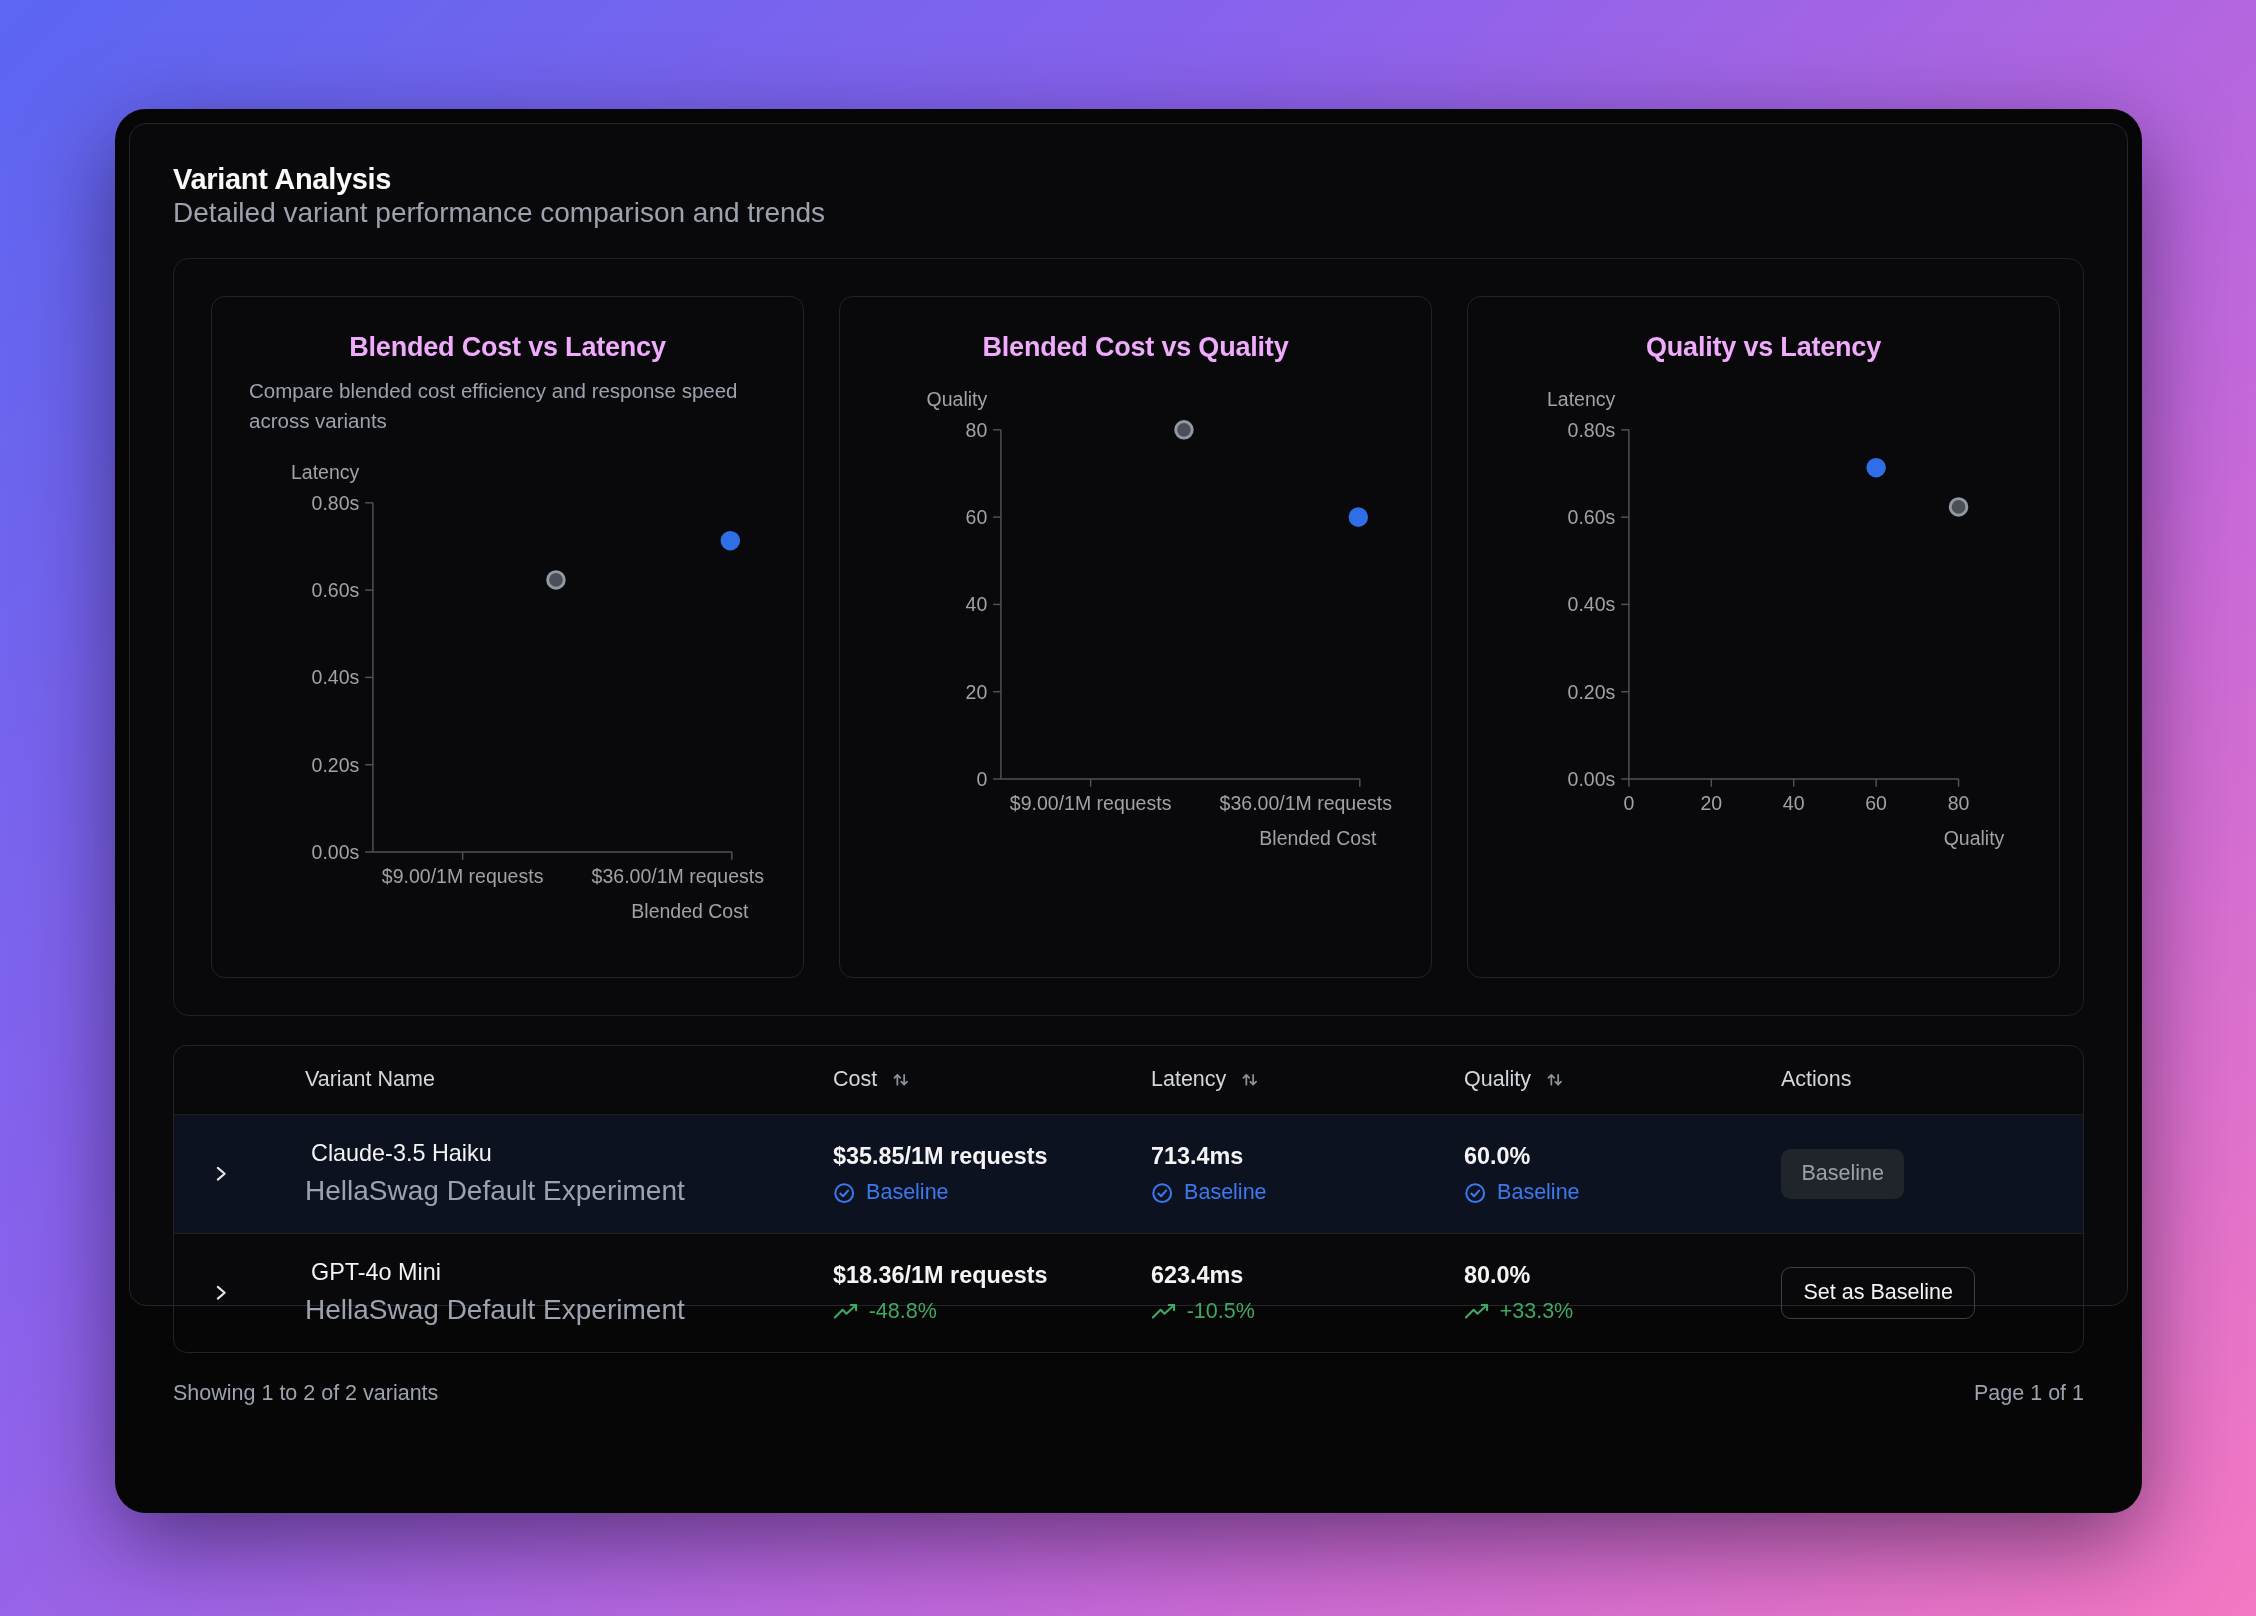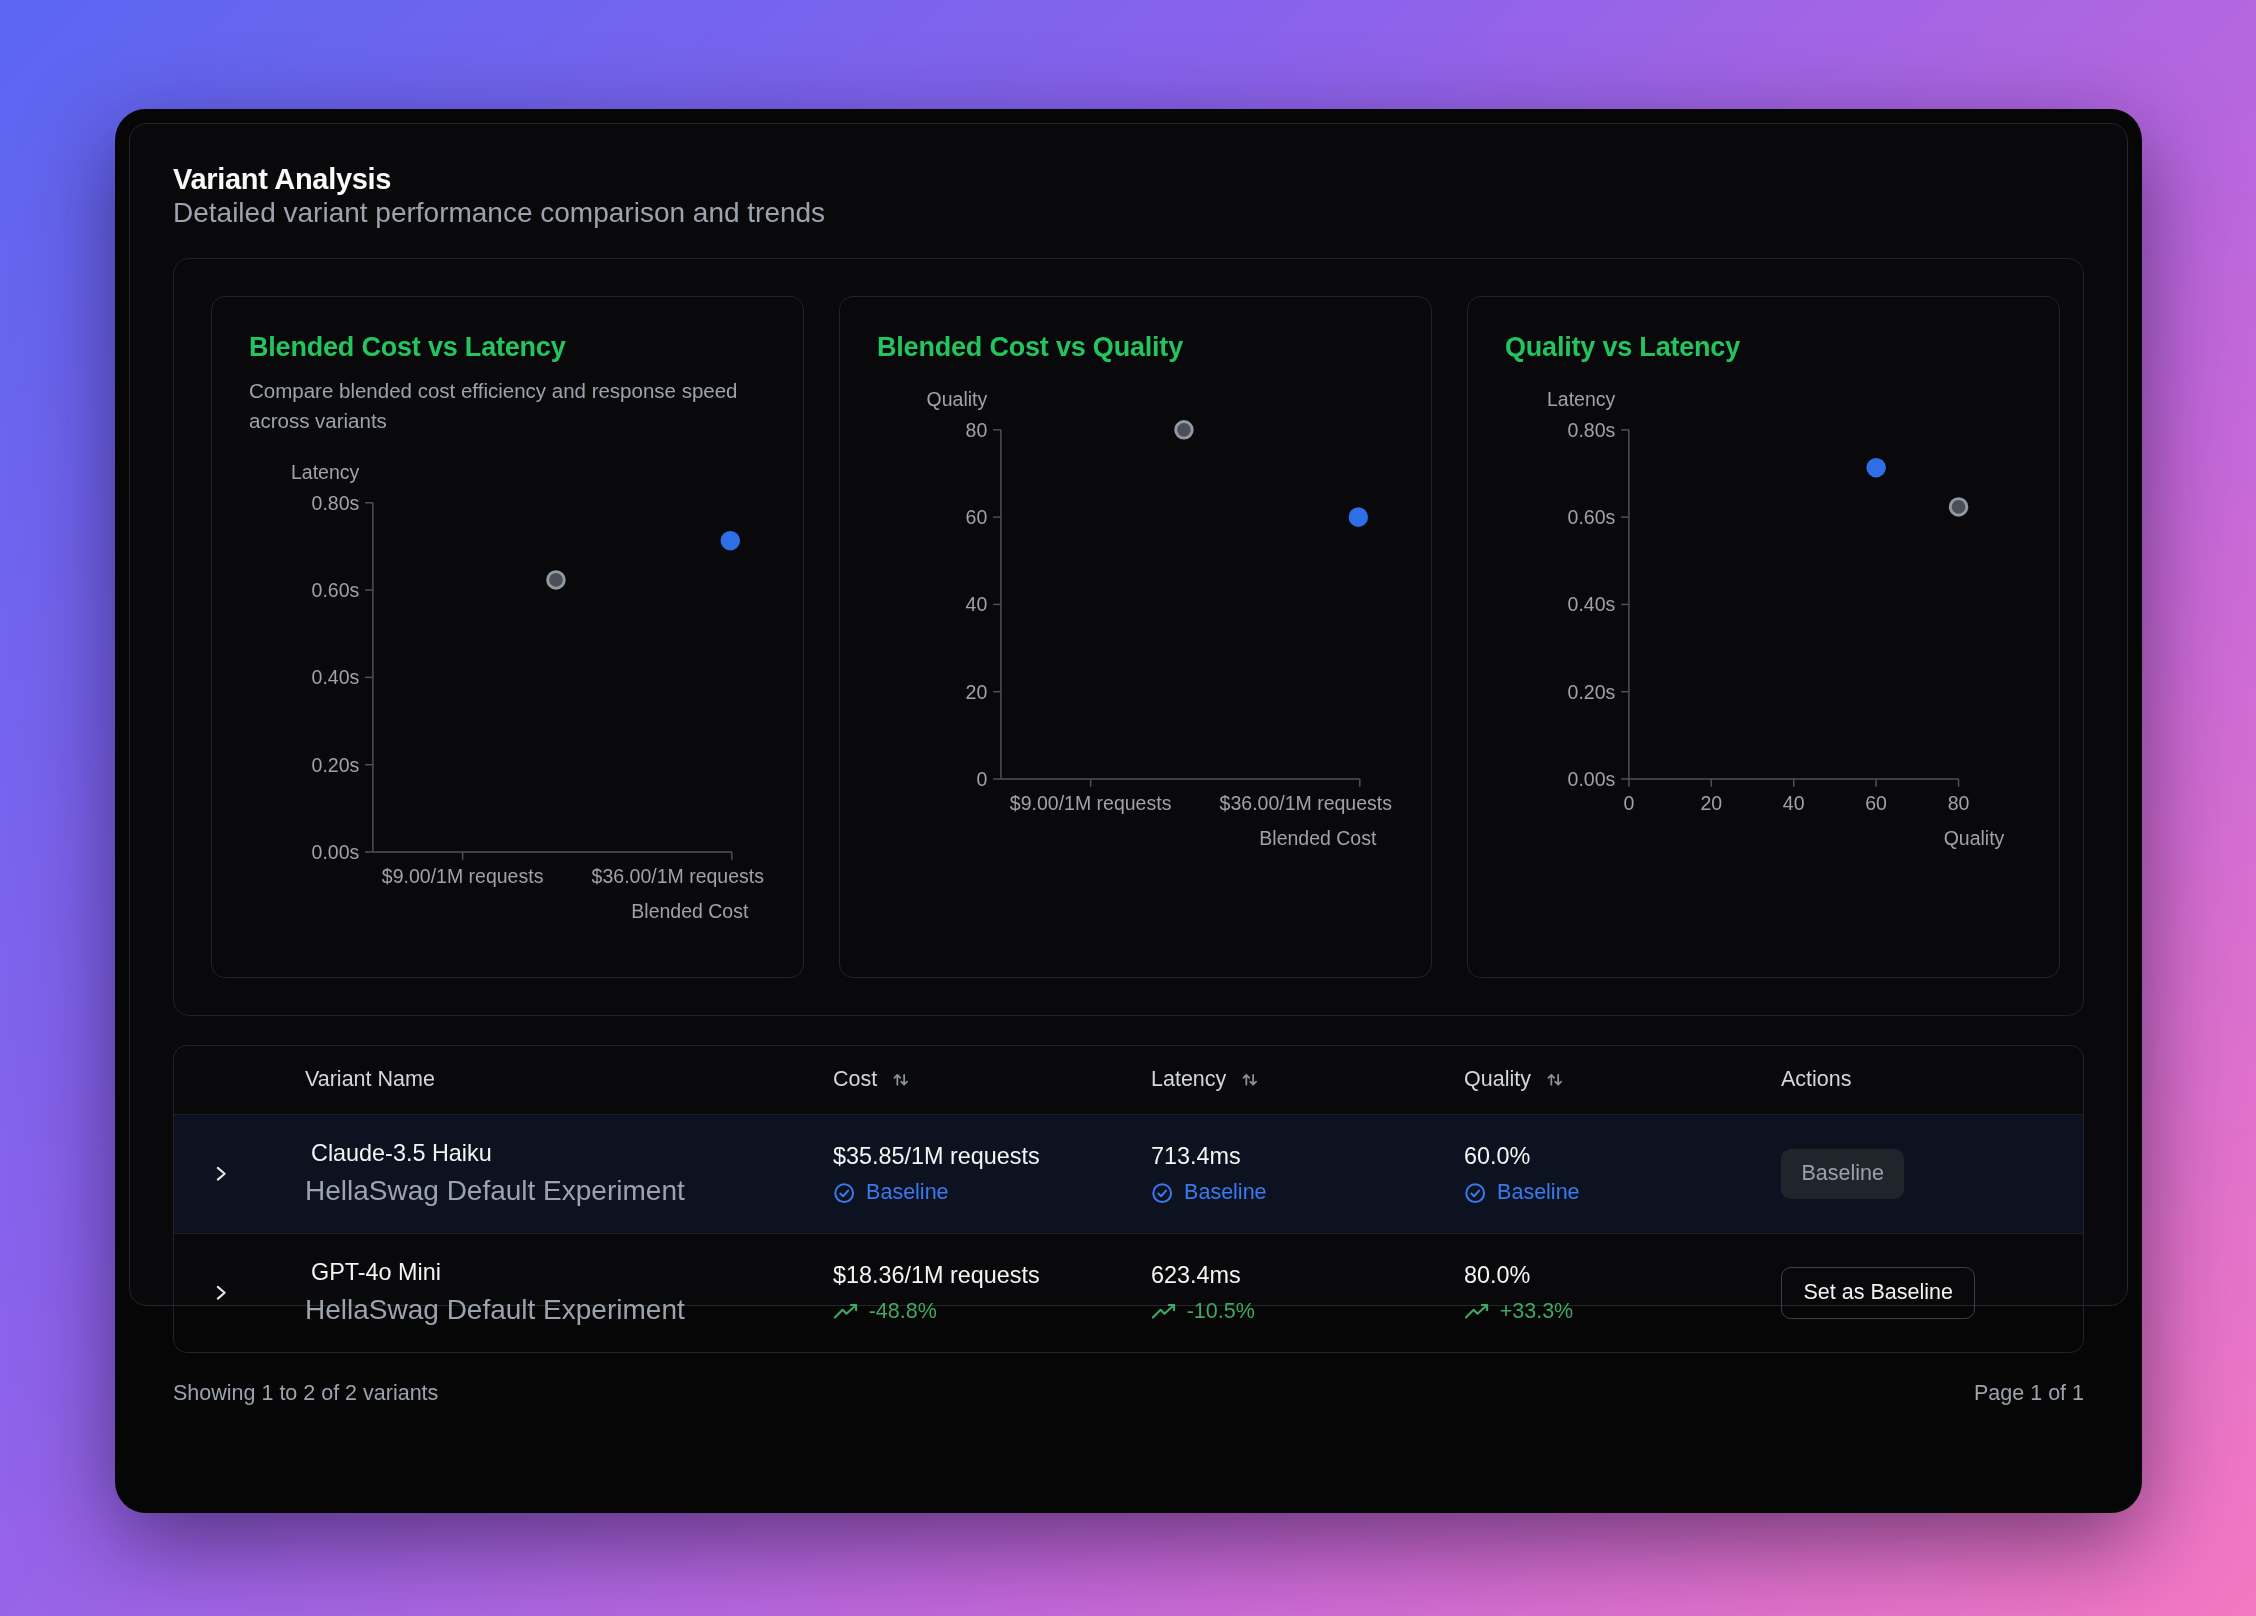--- a/index.html
+++ b/index.html
@@ -9,35 +9,35 @@
   .card-halo{position:absolute;left:115px;top:109px;width:2027px;height:1404px;border-radius:31px;
     background:#060607;box-shadow:0 29px 88px rgba(25,12,45,.55);}
   .card{position:absolute;left:129px;top:123px;width:1999px;height:1183px;box-sizing:border-box;
     background:#09090b;border:1px solid #26262b;border-radius:17.6px;padding:35px 43px;}
   .page-title{color:#fafafa;font-size:29px;font-weight:700;letter-spacing:-0.3px;margin-top:3.9px;}
   .page-sub{color:#9ca3af;font-size:28px;margin-top:1px;}
 
   .charts-panel{margin-top:29px;border:1px solid #202025;border-radius:15.6px;padding:37px;
     display:flex;gap:35px;box-sizing:border-box;height:758px;}
   .chart-card{flex:1;border:1px solid #232329;border-radius:13.7px;padding:35px 37px 0;box-sizing:border-box;background:#09090b;}
-  .chart-title{color:#22c55e;font-size:27px;font-weight:700;letter-spacing:-0.2px;}
+  .chart-title{color:#f0abfc;font-size:27px;font-weight:700;letter-spacing:-0.2px;text-align:center;}
   .chart-sub{color:#9ca3af;font-size:20.5px;line-height:30px;margin-top:12.7px;max-width:501px;}
   svg.plot{margin-top:21.5px;display:block;}
   svg.plot text{font-family:"Liberation Sans","DejaVu Sans",sans-serif;}
 
   .table-wrap{margin-top:29px;border:1px solid #232329;border-radius:13.7px;overflow:hidden;}
   .trow{display:grid;grid-template-columns:131px 528px 318px 313px 317px auto;align-items:center;}
   .thead{height:68px;color:#d3d7dd;font-size:21.5px;}
   .hcell{display:flex;align-items:center;gap:13.7px;}
   .tbody-row{height:118px;border-top:1px solid #1e1e23;}
   .row-selected{background:#0d1220;}
   .chev-cell{padding-left:37px;display:flex;align-items:center;}
   .name-main{color:#f4f4f5;font-size:23.4px;font-weight:500;margin-left:6px;}
   .name-sub{color:#9ca3af;font-size:28px;margin-top:7.8px;font-weight:400;}
-  .val{color:#f4f4f5;font-size:23.4px;font-weight:400;}
+  .val{color:#f4f4f5;font-size:23.4px;font-weight:700;}
   .badge{display:flex;align-items:center;gap:10.7px;margin-top:10.7px;font-size:21.5px;font-weight:500;}
   .badge.blue{color:#3b79ef;}
   .badge.green{color:#3fa863;}
   .btn-ghost{background:#20242b;color:#9aa1ab;font-size:21.5px;border:none;border-radius:9.8px;
     padding:12.7px 20.5px;font-family:inherit;cursor:default;}
   .btn-outline{background:transparent;color:#f4f4f5;font-size:21.5px;border:1px solid #3f4046;border-radius:9.8px;
     padding:12.7px 21.5px;font-family:inherit;cursor:pointer;}
   .tfooter{display:flex;justify-content:space-between;margin-top:28px;color:#9ca3af;font-size:21.5px;}
 </style>
 </head>

